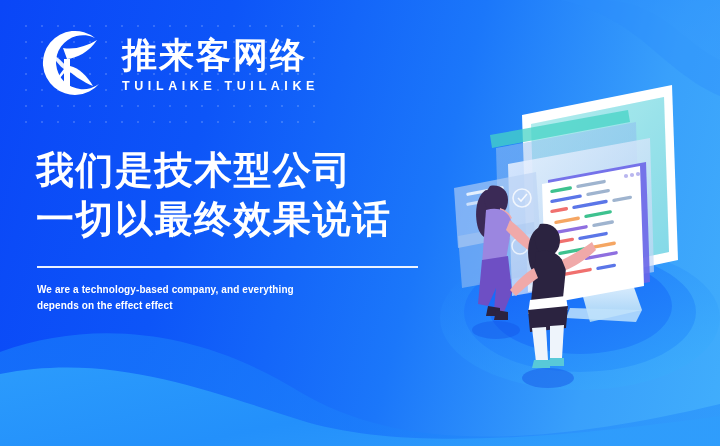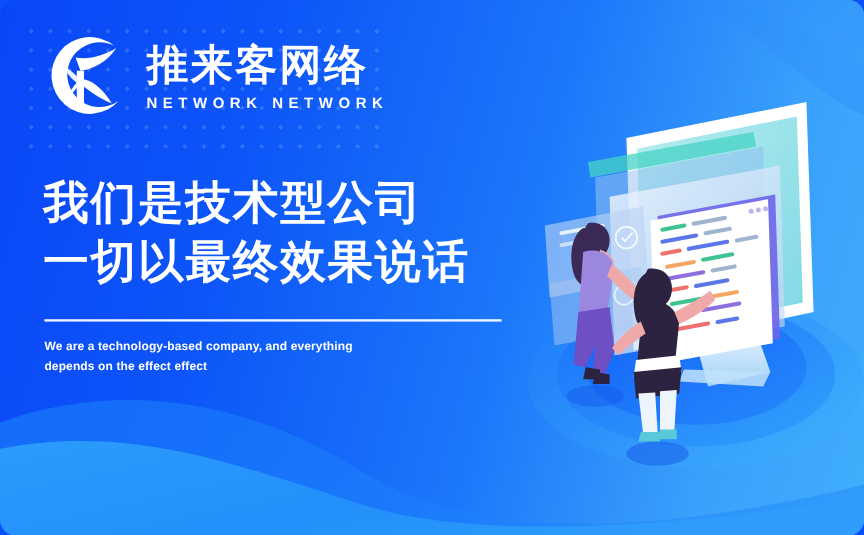--- a/index.html
+++ b/index.html
@@ -4,21 +4,20 @@
 <title>Tuilaike Network Banner</title>
 <style>
   html,body{margin:0;padding:0;background:#0b4ffb;}
   body{font-family:"Liberation Sans","DejaVu Sans",sans-serif;}
 
   .banner{
     position:relative;
     width:720px;height:446px;
     overflow:hidden;
     background:linear-gradient(105deg,#0a46f7 0%,#0d55f8 28%,#1b77fa 58%,#39a0fb 82%,#41aefc 100%);
-    border-radius:13px;
   }
 
   
   .bg-layer{position:absolute;inset:0;pointer-events:none;}
   .bg-layer svg{display:block;width:720px;height:446px;}
 
   .dot-grid{
     position:absolute;left:18px;top:18px;
     width:300px;height:108px;
     background-image:radial-gradient(rgba(255,255,255,.17) 1.4px, transparent 1.5px);
@@ -105,21 +104,21 @@
           <path d="M62,12 A32,32 0 1 0 66,58 A27,27 0 1 1 62,12 Z" fill="#ffffff"></path>
           <path d="M30,22 C42,24 54,20 64,14 C56,26 44,32 34,33 Z" fill="#ffffff"></path>
           <path d="M31,33 L37,33 L37,60 L31,60 Z" fill="#ffffff"></path>
           <path d="M37,40 C46,42 54,50 60,60 C50,56 42,50 37,46 Z" fill="#ffffff"></path>
           <path d="M37,40 C32,46 27,52 22,58 C26,48 31,42 37,37 Z" fill="#ffffff"></path>
           <path d="M22,30 C28,34 34,40 38,47 C30,44 25,38 21,32 Z" fill="#ffffff" opacity=".92"></path>
         </svg>
       </span>
       <span class="logo-text">
         <span class="logo-cn">推来客网络</span>
-        <span class="logo-en">NETWORK NETWORK</span>
+        <span class="logo-en">TUILAIKE TUILAIKE</span>
       </span>
     </div>
 
     <div class="headline">
       <div>我们是技术型公司</div>
       <div>一切以最终效果说话</div>
     </div>
 
     <div class="rule"></div>
 

